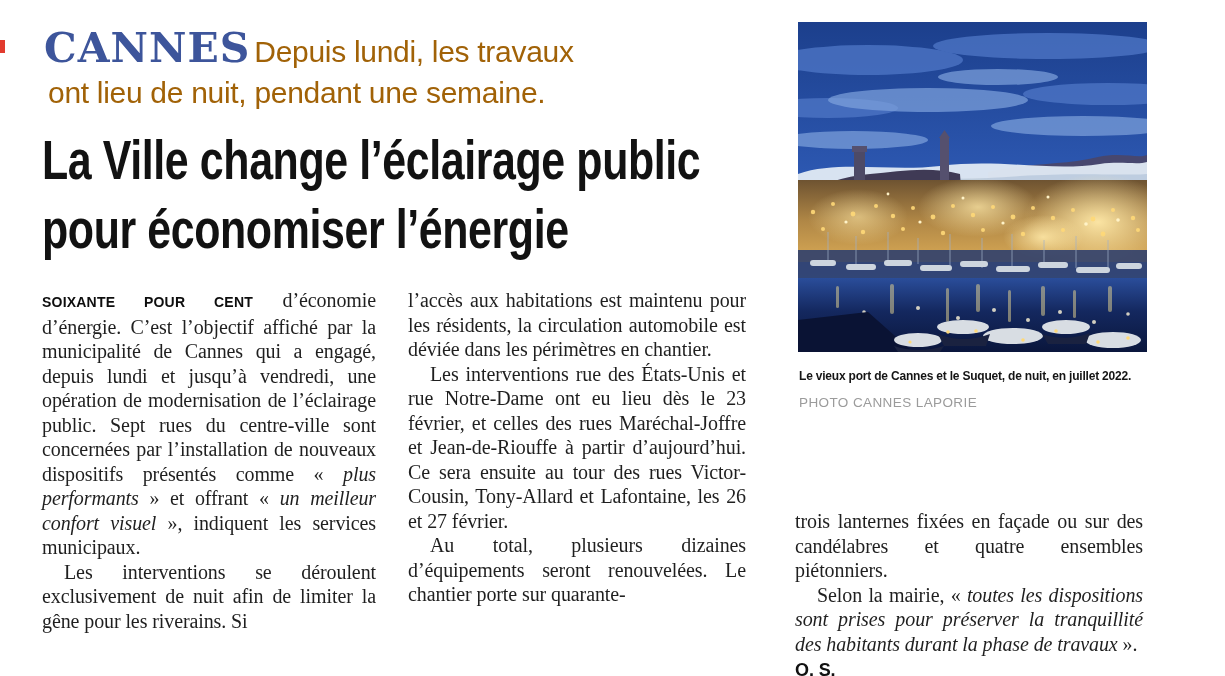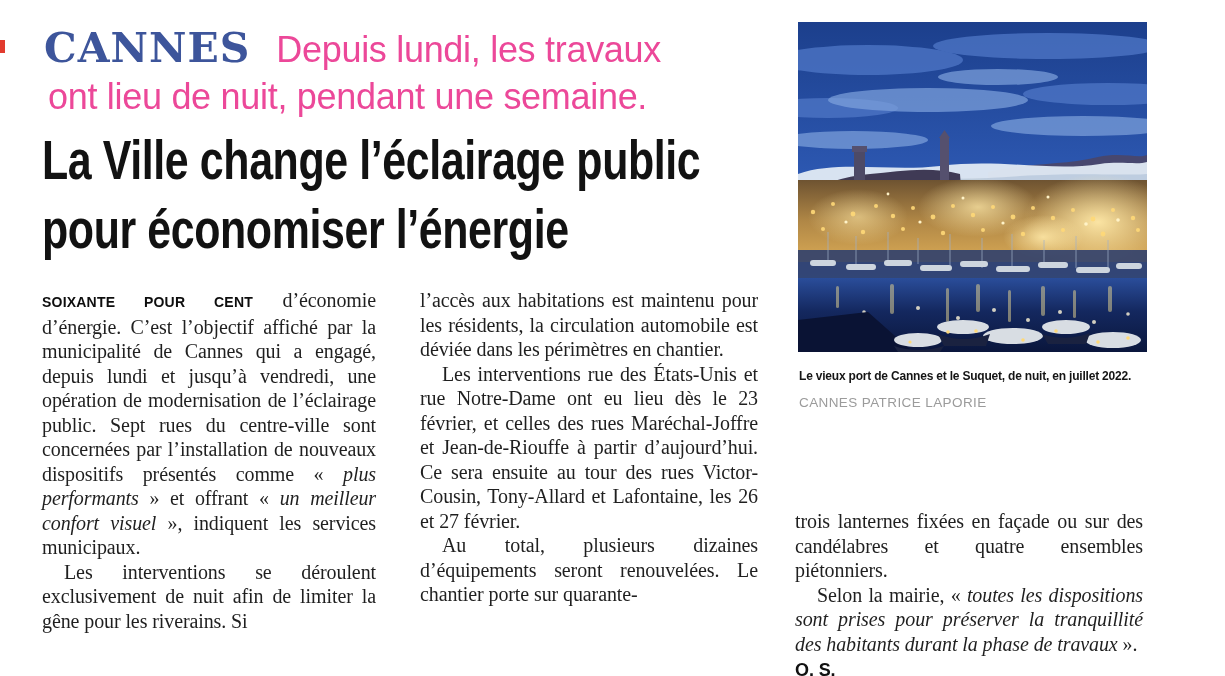--- a/index.html
+++ b/index.html
@@ -20,25 +20,25 @@
 
   
   .kicker { position: absolute; left: 44px; top: 24px; width: 700px; }
   .kline { white-space: nowrap; }
   .kicker-tag {
     font-family: "DejaVu Serif", serif;
     font-weight: bold;
     font-size: 41px;
     color: #3d559b;
     letter-spacing: 1px;
-    margin-right: 26px;
+    margin-right: 4px;
   }
   .ktext {
-    font-size: 36px;
-    color: #ec4899;
+    font-size: 30px;
+    color: #a16207;
     letter-spacing: -0.3px;
   }
   .kline2 { margin-top: 4px; padding-left: 4px; }
 
   
   .headline { position: absolute; left: 42px; top: 126px; margin: 0; }
   .hline {
     font-weight: bold;
     font-size: 55px;
     line-height: 69px;
@@ -54,21 +54,21 @@
     position: absolute;
     top: 288px;
     font-family: "Liberation Serif", serif;
     font-size: 20px;
     line-height: 24.5px;
     color: #1f1f1f;
     text-align: justify;
     letter-spacing: -0.1px;
   }
   .col1 { left: 42px;  width: 334px; }
-  .col2 { left: 420px; width: 338px; }
+  .col2 { left: 408px; width: 338px; }
   .col3 { left: 795px; width: 348px; top: 472px; margin-top: 37px; }
   .para { margin: 0; }
   .para.indent { text-indent: 22px; }
   .leadin {
     font-family: "Liberation Sans", sans-serif;
     font-weight: bold;
     font-size: 14px;
     letter-spacing: 0.2px;
     color: #0d0d0d;
   }
@@ -303,21 +303,21 @@
             <circle cx="225" cy="318" r="1.8"></circle>
           <circle cx="258" cy="309" r="1.8"></circle>
             <circle cx="300" cy="320" r="1.8"></circle>
             <circle cx="330" cy="316" r="1.8"></circle>
           <circle cx="112" cy="320" r="1.6"></circle>
         </g>
       </svg>
     </div>
     <figcaption class="caption-block">
       <p class="caption">Le vieux port de Cannes et le Suquet, de nuit, en juillet 2022.</p>
-      <p class="credit">CANNES PATRICE LAPORIE</p>
+      <p class="credit">PHOTO CANNES LAPORIE</p>
     </figcaption>
   </figure>
 
   <div class="bodycol col3">
     <p class="para">trois lanternes fixées en façade ou sur des candélabres et quatre ensembles piétonniers.</p>
     <p class="para indent"><span>Selon la mairie, «</span>
       <i>toutes les dispositions sont prises pour préserver la tranquillité des habitants durant la phase de travaux</i>
       <span>».</span></p>
     <p class="sig">O. S.</p>
   </div>

